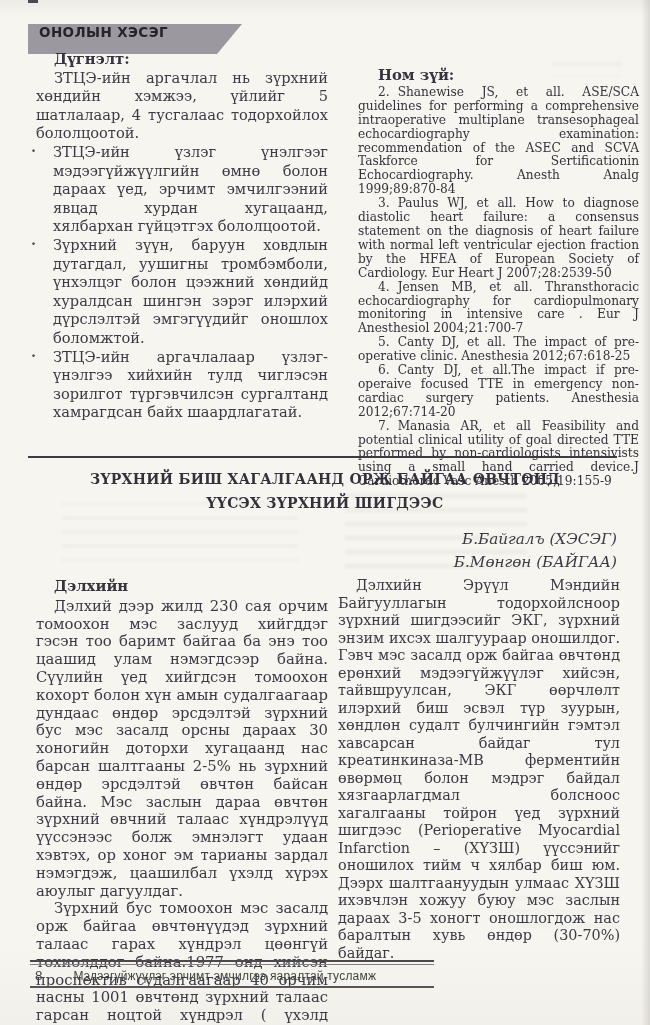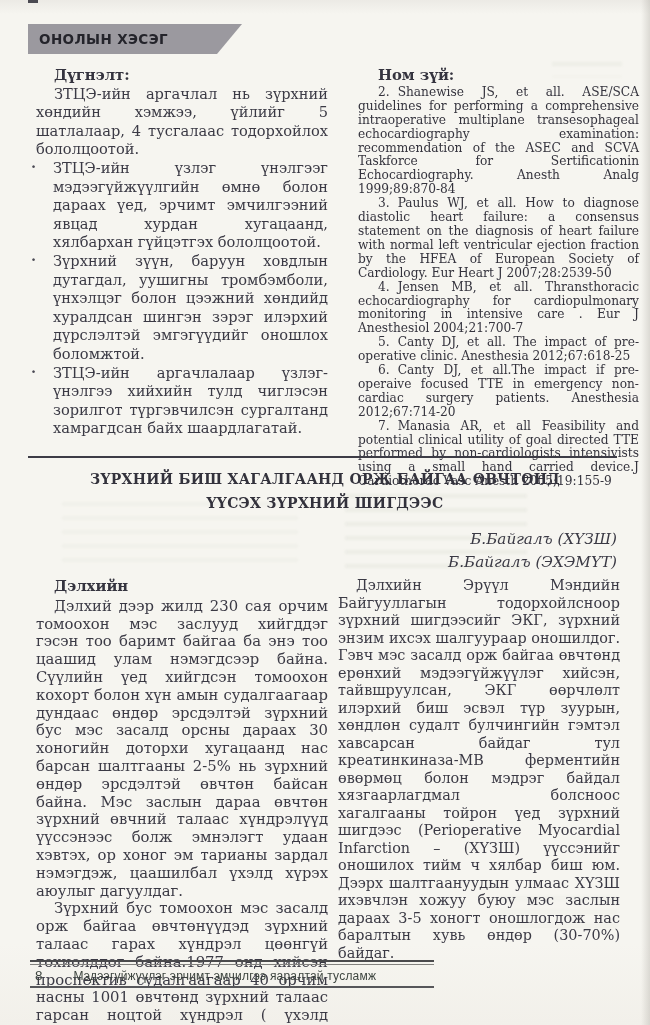--- a/index.html
+++ b/index.html
@@ -11,28 +11,28 @@
     -webkit-font-smoothing:antialiased;
   }
   .edge-right { position:absolute; right:0; top:0; width:9px; height:100%;
     background:linear-gradient(90deg, rgba(0,0,0,0), rgba(150,146,138,.28)); }
   .corner-mark { position:absolute; left:28px; top:0; width:10px; height:3px; background:#4b4a52; }
 
   
   .banner { position:absolute; left:28px; top:24px; width:214px; height:30px;
     background:#9b999f;
     clip-path:polygon(0 0, 100% 0, calc(100% - 25px) 100%, 0 100%);
-    display:flex; align-items:center; padding-left:11px; box-sizing:border-box; }
+    display:flex; align-items:flex-start; padding-left:11px; box-sizing:border-box; }
   .banner-label { font-family:"DejaVu Sans", sans-serif; font-weight:bold;
     font-size:13.5px; letter-spacing:.4px; color:#24242b; }
 
   h3 { font-size:14.8px; font-weight:bold; margin:0; text-indent:18px; color:#35343f; }
 
   
-  .col-tl { position:absolute; left:36px; top:66px; width:292px;
+  .col-tl { position:absolute; left:36px; top:50px; width:292px;
     font-size:14.6px; line-height:18.6px; text-align:justify; }
   .col-tl p { margin:0; text-indent:18px; }
   .bullet { position:relative; padding-left:17px; }
   .bullet::before { content:"·"; position:absolute; left:-5px; top:-1px; font-weight:bold; color:#4a4953; }
 
   
   .col-tr { position:absolute; left:358px; top:68px; width:281px;
     font-size:12.2px; line-height:13.9px; text-align:justify; color:#34333d; }
   .col-tr h3 { margin:0 0 4px; text-indent:20px; }
   .ref { margin:0; text-indent:20px; }
@@ -117,22 +117,22 @@
   </section>
 
   <div class="title-rule"></div>
 
   <h1 class="title">
     <span>ЗҮРХНИЙ БИШ ХАГАЛГААНД ОРЖ БАЙГАА ӨВЧТӨНД</span><br>
     <span>ҮҮСЭХ ЗҮРХНИЙ ШИГДЭЭС</span>
   </h1>
 
   <div class="authors">
-    <div>Б.Байгалъ (ХҮЗШ)</div>
-    <div>Б.Байгалъ (ЭХЭМҮТ)</div>
+    <div>Б.Байгалъ (ХЭСЭГ)</div>
+    <div>Б.Мөнгөн (БАЙГАА)</div>
   </div>
 
   <section class="col-bl">
     <h3>Дэлхийн</h3>
     <p>Дэлхий дээр жилд 230 сая орчим томоохон мэс заслууд хийгддэг гэсэн тоо баримт байгаа ба энэ тоо цаашид улам нэмэгдсээр байна. Сүүлийн үед хийгдсэн томоохон кохорт болон хүн амын судалгаагаар дундаас өндөр эрсдэлтэй зүрхний бус мэс засалд орсны дараах 30 хоногийн доторхи хугацаанд нас барсан шалтгааны 2-5% нь зүрхний өндөр эрсдэлтэй өвчтөн байсан байна. Мэс заслын дараа өвчтөн зүрхний өвчний талаас хүндрэлүүд үүссэнээс болж эмнэлэгт удаан хэвтэх, ор хоног эм тарианы зардал нэмэгдэж, цаашилбал үхэлд хүрэх аюулыг дагуулдаг.</p>
     <p>Зүрхний бус томоохон мэс засалд орж байгаа өвчтөнүүдэд зүрхний талаас гарах хүндрэл цөөнгүй тохиолддог байна.1977 онд хийсэн  проспектив судалгаагаар 40 орчим насны 1001 өвчтөнд зүрхний талаас гарсан ноцтой хүндрэл ( үхэлд хүрээгүй</p>
   </section>
 
   <section class="col-br">
     <p class="indent">Дэлхийн Эрүүл Мэндийн Байгууллагын тодорхойлсноор зүрхний шигдээсийг ЭКГ, зүрхний энзим ихсэх шалгуураар оношилдог. Гэвч мэс засалд орж байгаа өвчтөнд ерөнхий мэдээгүйжүүлэг хийсэн, тайвшруулсан, ЭКГ өөрчлөлт илэрхий биш эсвэл түр зуурын, хөндлөн судалт булчингийн гэмтэл хавсарсан байдаг тул креатинкиназа-МВ ферментийн өвөрмөц болон мэдрэг байдал хязгаарлагдмал болсноос хагалгааны тойрон үед зүрхний шигдээс (Perioperative Myocardial Infarction – (ХҮЗШ) үүссэнийг оношилох тийм ч хялбар биш юм. Дээрх шалтгаануудын улмаас ХҮЗШ ихэвчлэн хожуу буюу мэс заслын дараах 3-5 хоногт оношлогдож нас баралтын хувь өндөр (30-70%) байдаг.</p>

